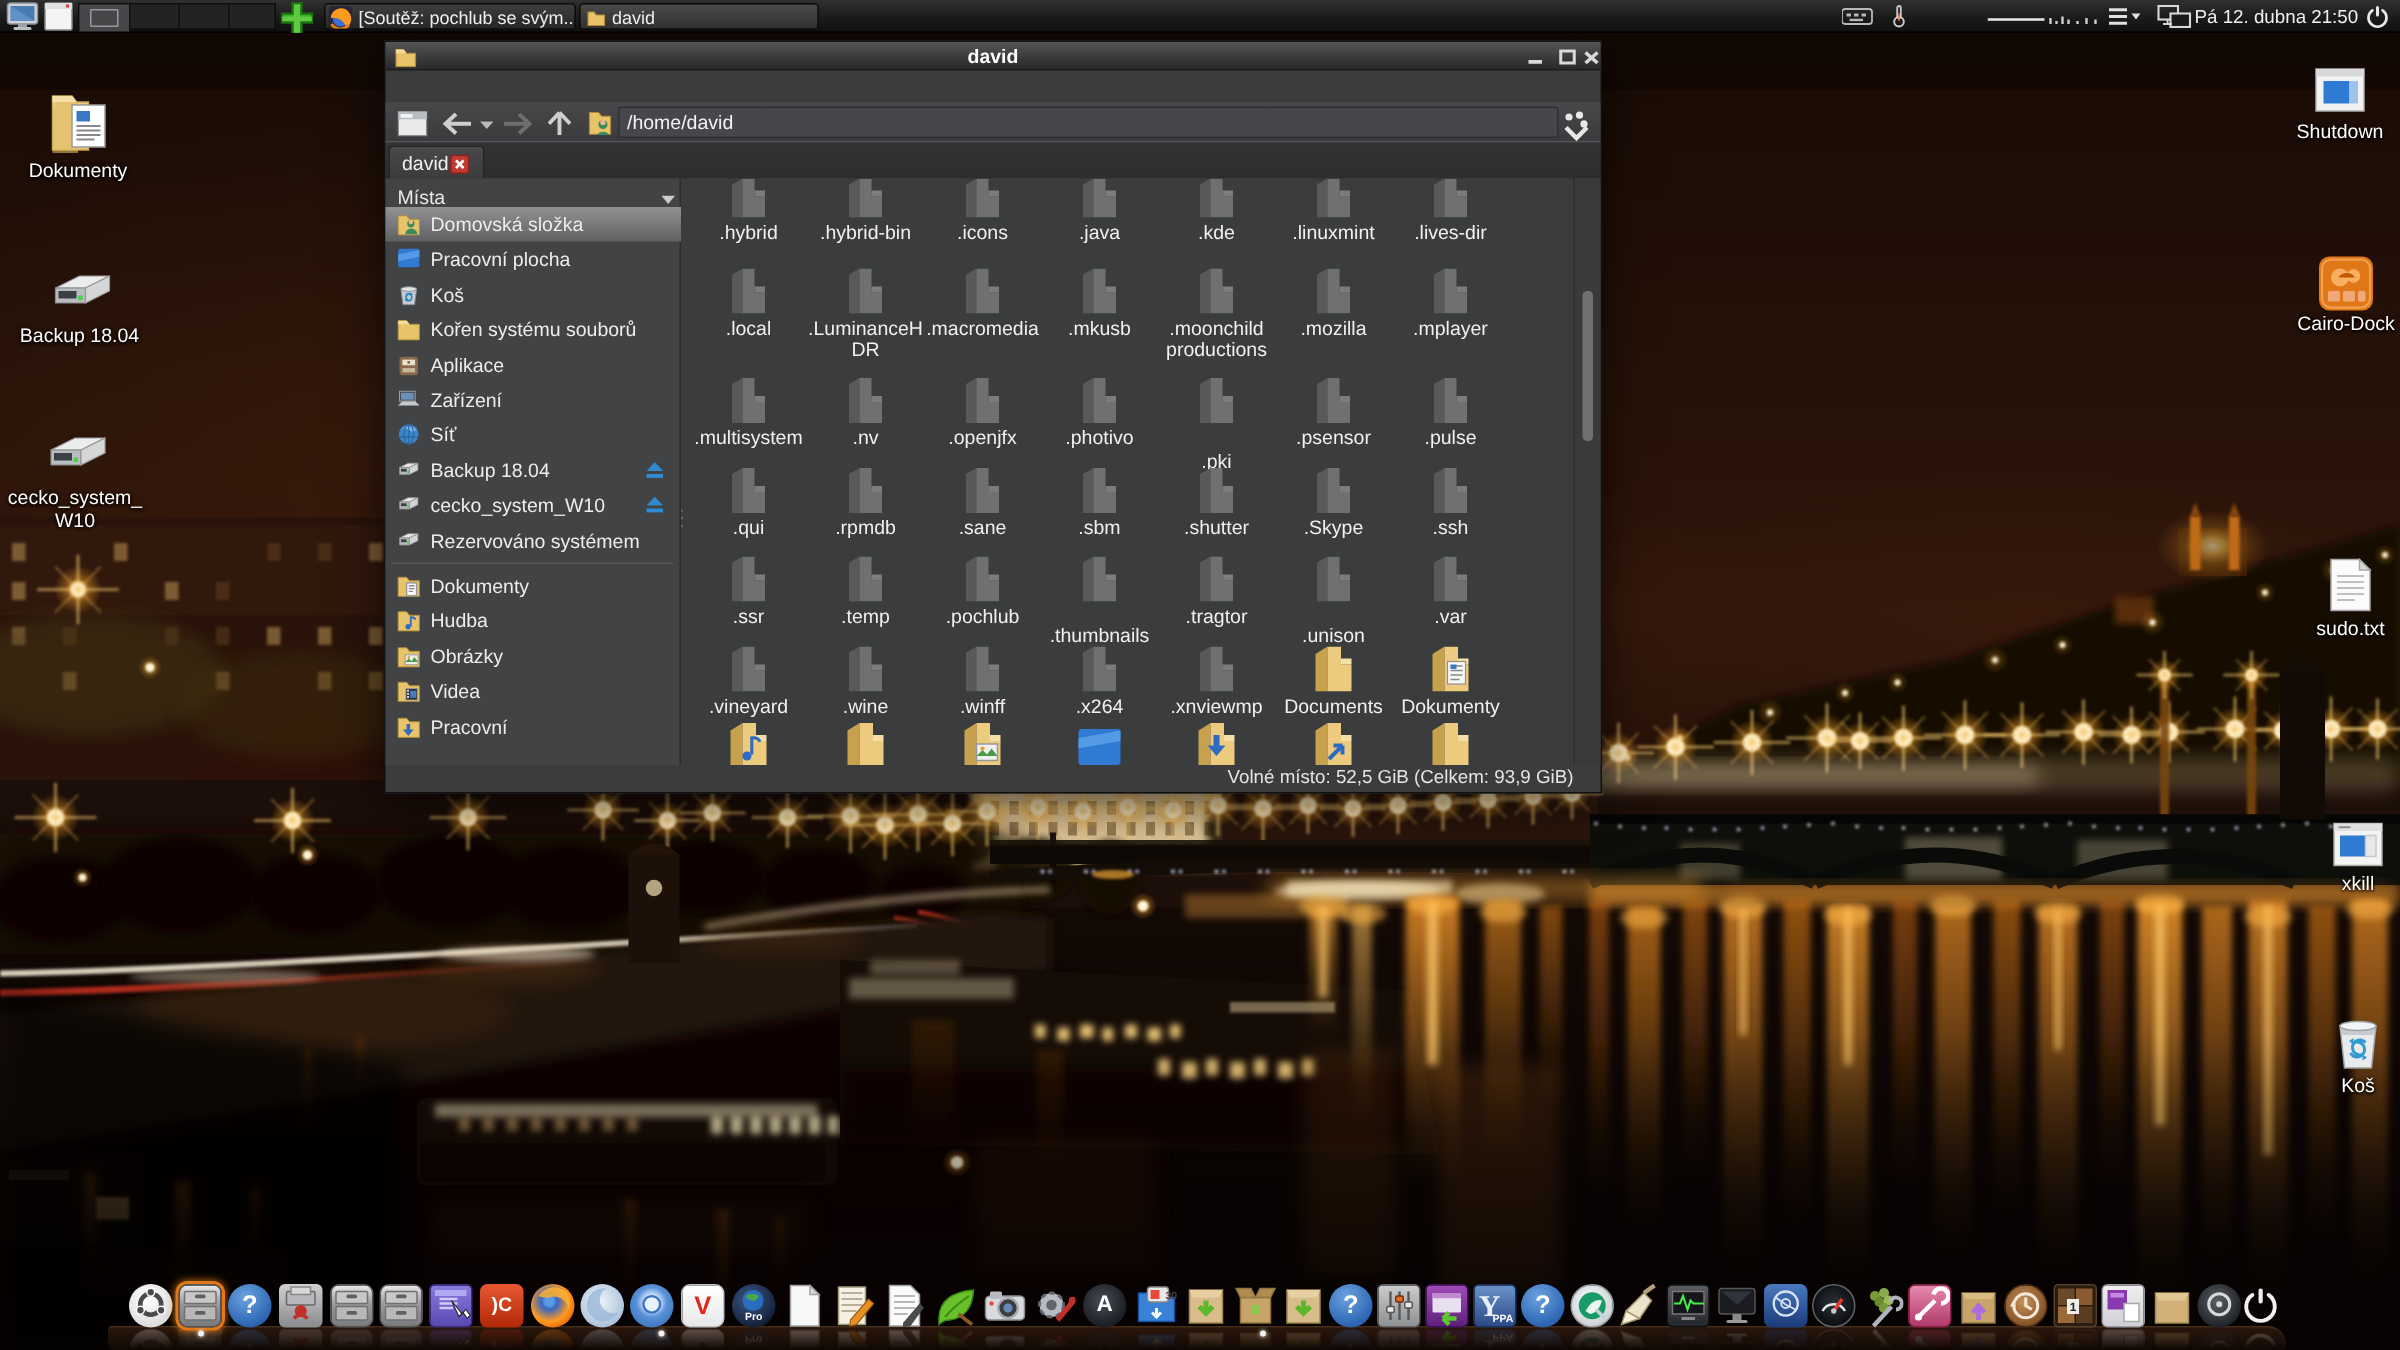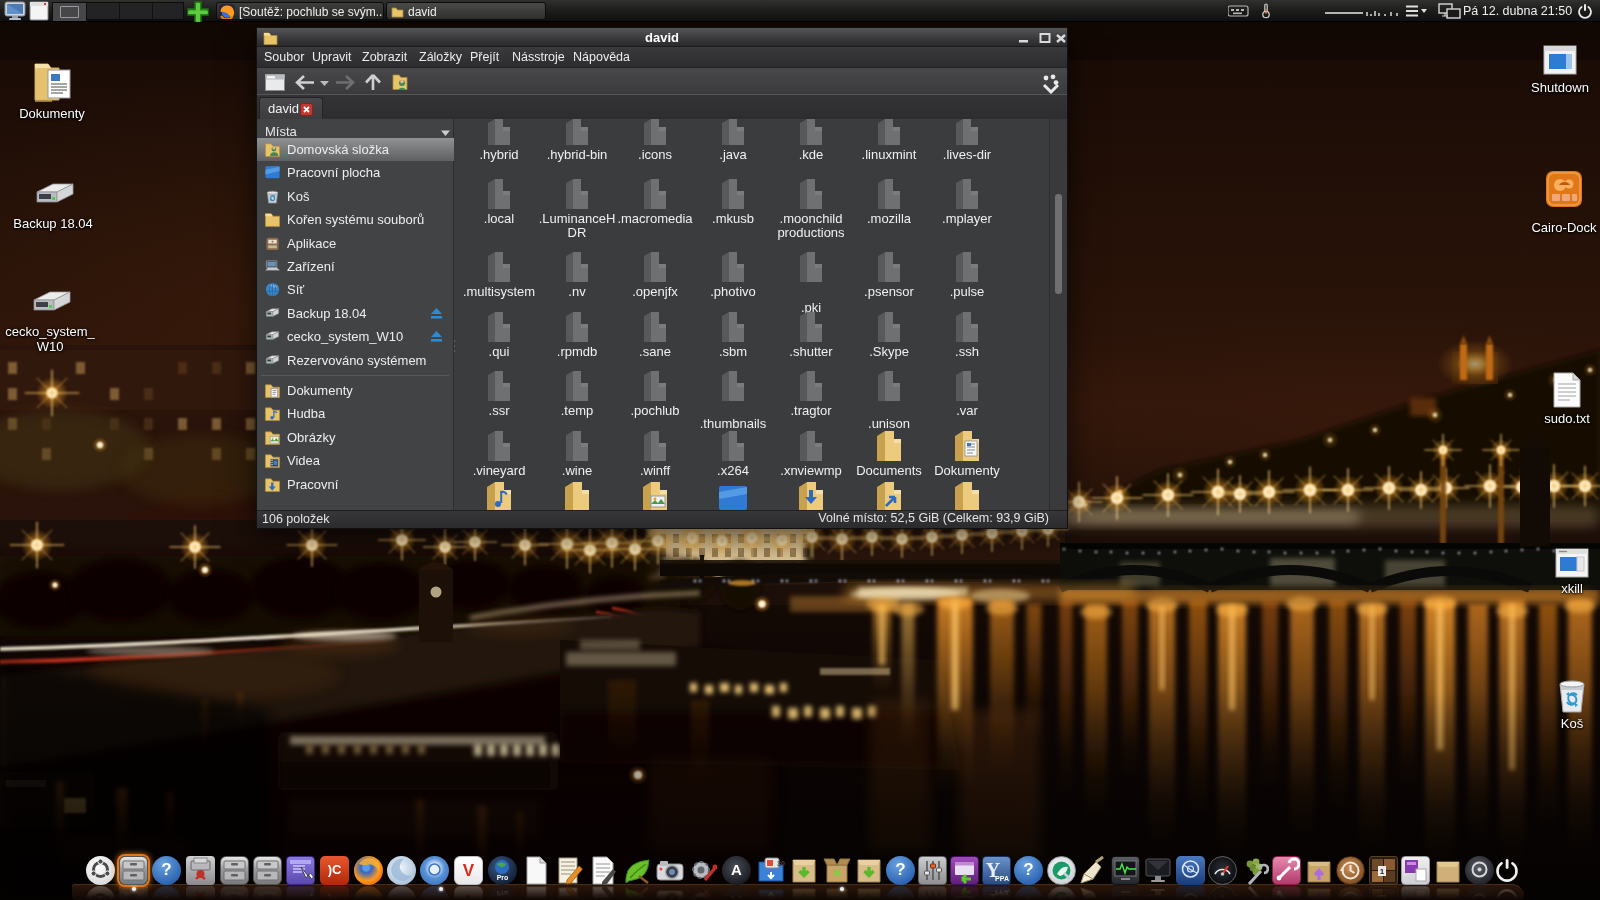--- a/index.html
+++ b/index.html
@@ -902,21 +902,21 @@
 <svg width="38" height="38" viewBox="0 0 38 38" style="display:block;margin:0 auto">
 <rect x="1" y="1" width="36" height="36" rx="7" fill="#e07818"></rect>
 <rect x="3" y="3" width="32" height="32" rx="6" fill="none" stroke="#f0a050" stroke-width="1.5"></rect>
 <circle cx="15" cy="15" r="6" fill="#f8b060"></circle>
       <circle cx="24" cy="14" r="4.5" fill="#f8b060"></circle>
 <path d="M14,15 a6,5 0 0 1 11,0" fill="#c05808"></path>
 <rect x="7" y="24" width="8" height="7" rx="1" fill="#f0a878"></rect>
 <rect x="17" y="24" width="8" height="7" rx="1" fill="#f0a878"></rect>
 <rect x="27" y="24" width="5" height="7" rx="1" fill="#f0a878"></rect>
 </svg>
-<div style="margin-top:12px">Cairo-Dock</div>
+<div style="margin-top:0">Cairo-Dock</div>
   </div>
 <div class="dico" style="left:1534px;top:372px;width:66px">
 <svg width="30" height="36" viewBox="0 0 30 36" style="display:block;margin:0 auto">
 <path d="M2,1 h19 l7,7 v27 H2 z" fill="#fbfbfb" stroke="#a8a8a8"></path>
 <path d="M21,1 l7,7 h-7 z" fill="#d8d8d8" stroke="#a8a8a8"></path>
 <path d="M6,12 h18 M6,16 h18 M6,20 h18 M6,24 h18 M6,28 h12" stroke="#c0c0c0" stroke-width="1.3"></path>
 </svg>
 <div style="margin-top:3px">sudo.txt</div>
   </div>
 <div class="dico" style="left:1540px;top:548px;width:64px">
@@ -948,29 +948,20 @@
     <div id="titletxt">david</div>
     <svg class="wbtn" style="left:760px" width="14" height="14">
       <rect x="2" y="9" width="9" height="2.5" fill="#dadada"></rect>
     </svg>
     <svg class="wbtn" style="left:781px" width="14" height="14">
       <rect x="2.5" y="3" width="9" height="8" fill="none" stroke="#dadada" stroke-width="2"></rect>
     </svg>
     <svg class="wbtn" style="left:797px" width="14" height="14">
       <path d="M3,4 l8,7 M11,4 l-8,7" stroke="#dadada" stroke-width="2.4"></path>
     </svg>
-    <div id="menubar">
-      <span class="abs" style="left:7px">Soubor</span>
-      <span class="abs" style="left:55px">Upravit</span>
-      <span class="abs" style="left:105px">Zobrazit</span>
-      <span class="abs" style="left:162px">Záložky</span>
-      <span class="abs" style="left:213px">Přejít</span>
-      <span class="abs" style="left:255px">Násstroje</span>
-      <span class="abs" style="left:316px">Nápověda</span>
-    </div>
     <div id="toolbar"></div>
     <svg class="abs" style="left:8px;top:46px" width="20" height="17">
 <rect x="0.5" y="0.5" width="19" height="16" fill="#e8eaec" stroke="#8a8a8a"></rect>
 <rect x="0.5" y="0.5" width="19" height="5" fill="#b8bcc2"></rect>
 <rect x="2" y="2" width="8" height="2.5" fill="#f2f2f2"></rect>
 </svg>
     <svg class="abs" style="left:38px;top:47px" width="20" height="15">
       <path d="M9,1 L2,7.5 L9,14 M2,7.5 H19" stroke="#cfcfcf" stroke-width="2.6" fill="none"></path>
     </svg>
     <svg class="abs" style="left:63px;top:52px" width="9" height="7">
@@ -981,20 +972,21 @@
     </svg>
     <svg class="abs" style="left:108px;top:46px" width="16" height="17">
       <path d="M8,1 L1,8.5 M8,1 L15,8.5 M8,1.5 V16" stroke="#cfcfcf" stroke-width="2.6" fill="none"></path>
     </svg>
     <svg class="abs" style="left:134px;top:45px" width="18" height="18">
 <path d="M2,2 h6 l2,2.5 H16 v12 H2 z" fill="#e8c36a" stroke="#b08c3a" stroke-width="0.8"></path>
 <circle cx="11" cy="10" r="3" fill="#3a8a5a"></circle>
       <path d="M7,17 a4.5,4 0 0 1 8,0 z" fill="#3a8a5a"></path>
 <circle cx="11" cy="8.6" r="1.8" fill="#e8b888"></circle>
 </svg>
+    <div id="pathentry">/home/david</div>
     <svg class="abs" style="left:783px;top:46px" width="22" height="20">
 <circle cx="6" cy="4" r="2.4" fill="#e8e8e8"></circle>
       <circle cx="13" cy="2.8" r="2.4" fill="#e8e8e8"></circle>
       <circle cx="16" cy="8.6" r="2.4" fill="#e8e8e8"></circle>
 <path d="M4,11 l7,7 l7,-7" stroke="#e8e8e8" stroke-width="3" fill="none"></path>
 </svg>
     <div id="tabbar"></div>
     <div id="tab1"><span style="margin-left:8px">david</span><span class="abs" style="left:40px;top:5px;width:13px;height:13px;background:#c03a34;border-radius:2.5px;border:1px solid #8a211c">
         <svg width="13" height="13" style="position:absolute;left:-1px;top:-1px">
           <path d="M4,4 l5,5 M9,4 l-5,5" stroke="#fff" stroke-width="1.8"></path>
@@ -1539,21 +1531,20 @@
       <div class="fcell" style="left:473px;top:363px">
         <svg width="26" height="30" viewBox="0 0 26 30" style="display:block;margin:0 auto">
           <path d="M1,5 L9,0 V30 H1 Z" fill="#c8a14e"></path>
           <path d="M9,0 H18 V12 h7 V30 H9 Z" fill="#ecca7e"></path>
           <path d="M18,8 h7 l0,4 h-7 z" fill="#f5dfa6"></path>
         </svg>
       </div>
     </div>
     <div id="vscroll"></div>
     <div id="vthumb"></div>
-    <div id="statusbar"><span style="margin-left:5px">106 položek</span></div>
     <div class="abs" style="right:18px;top:483px;color:#e4e4e4;font-size:12.5px">Volné místo: 52,5 GiB (Celkem: 93,9 GiB)</div>
   </div>
 <div id="dock">
     <div id="shelf"></div>
     <div class="dk" style="left:86px;background:radial-gradient(circle at 42% 35%,#ffffff,#d8d8d8 80%);border-radius:50%;"><svg width="27" height="27">
         <circle cx="13.5" cy="13.5" r="7" fill="none" stroke="#4a4a4a" stroke-width="3"></circle>
         <circle cx="13.5" cy="5.5" r="2.6" fill="#4a4a4a" stroke="#fff" stroke-width="1"></circle>
         <circle cx="6.6" cy="17.5" r="2.6" fill="#4a4a4a" stroke="#fff" stroke-width="1"></circle>
         <circle cx="20.4" cy="17.5" r="2.6" fill="#4a4a4a" stroke="#fff" stroke-width="1"></circle>
       </svg></div>

